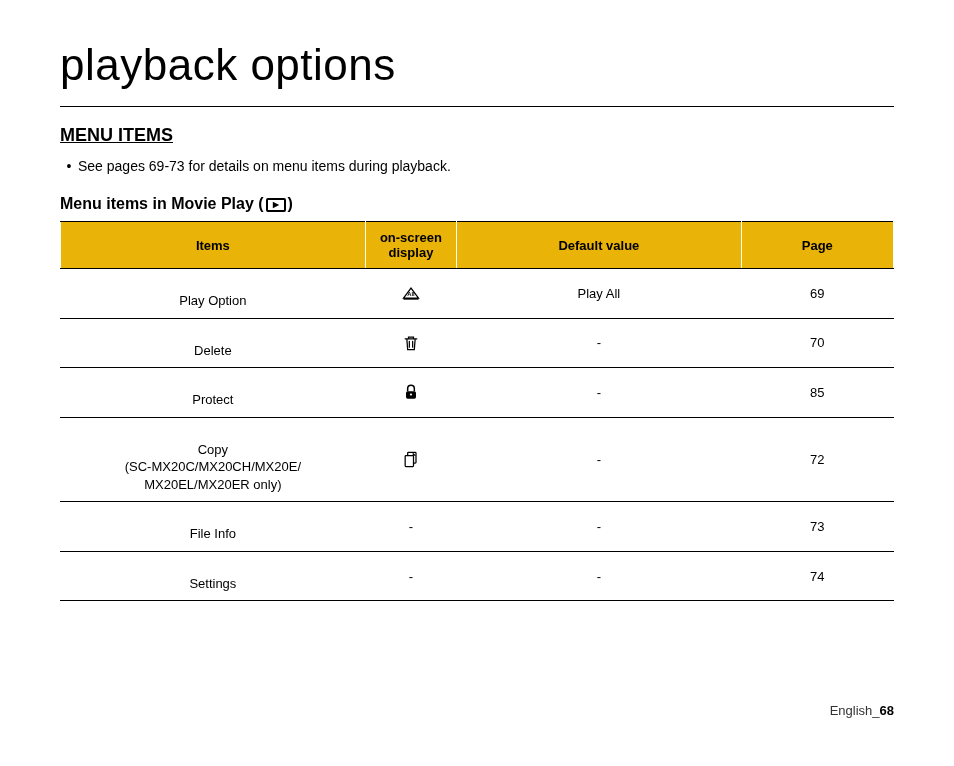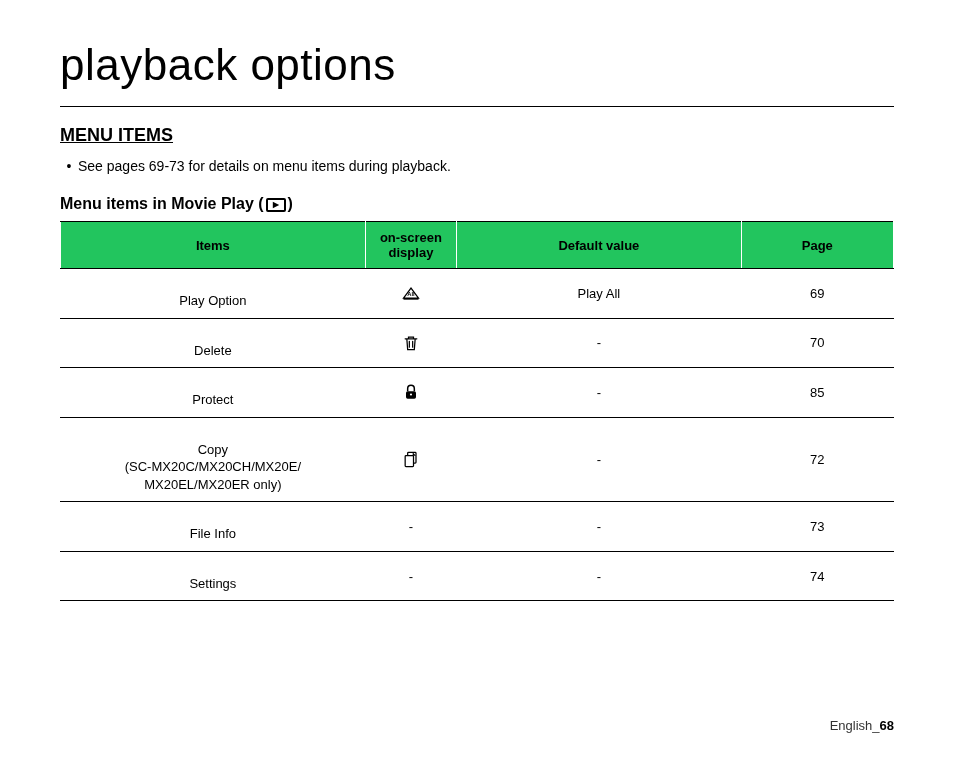--- a/index.html
+++ b/index.html
@@ -63,32 +63,32 @@
   th, td {
     border-top: 1px solid #000;
     border-bottom: 1px solid #000;
     border-left: 1px solid #fff;
     border-right: 1px solid #fff;
     padding: 8px 6px;
     text-align: center;
     vertical-align: middle;
   }
   thead th {
-    background: #22c55e;
+    background: #eab308;
     font-weight: bold;
   }
   .col-items { width: 300px; }
   .col-osd { width: 90px; }
   .col-default { width: 280px; }
   .col-page { width: 150px; }
   .icon-cell svg { width: 20px; height: 20px; vertical-align: middle; }
   .cell-text { display: block; font-size: 13px; line-height: 1.35; margin-top: 15px; }
   .footer {
     position: absolute;
-    bottom: 33px;
+    bottom: 48px;
     right: 60px;
     font-size: 13px;
     color: #333;
   }
   .footer b { color: #000; }
 </style>
 </head>
 <body>
 
 <h1 class="page-title">playback options</h1>

